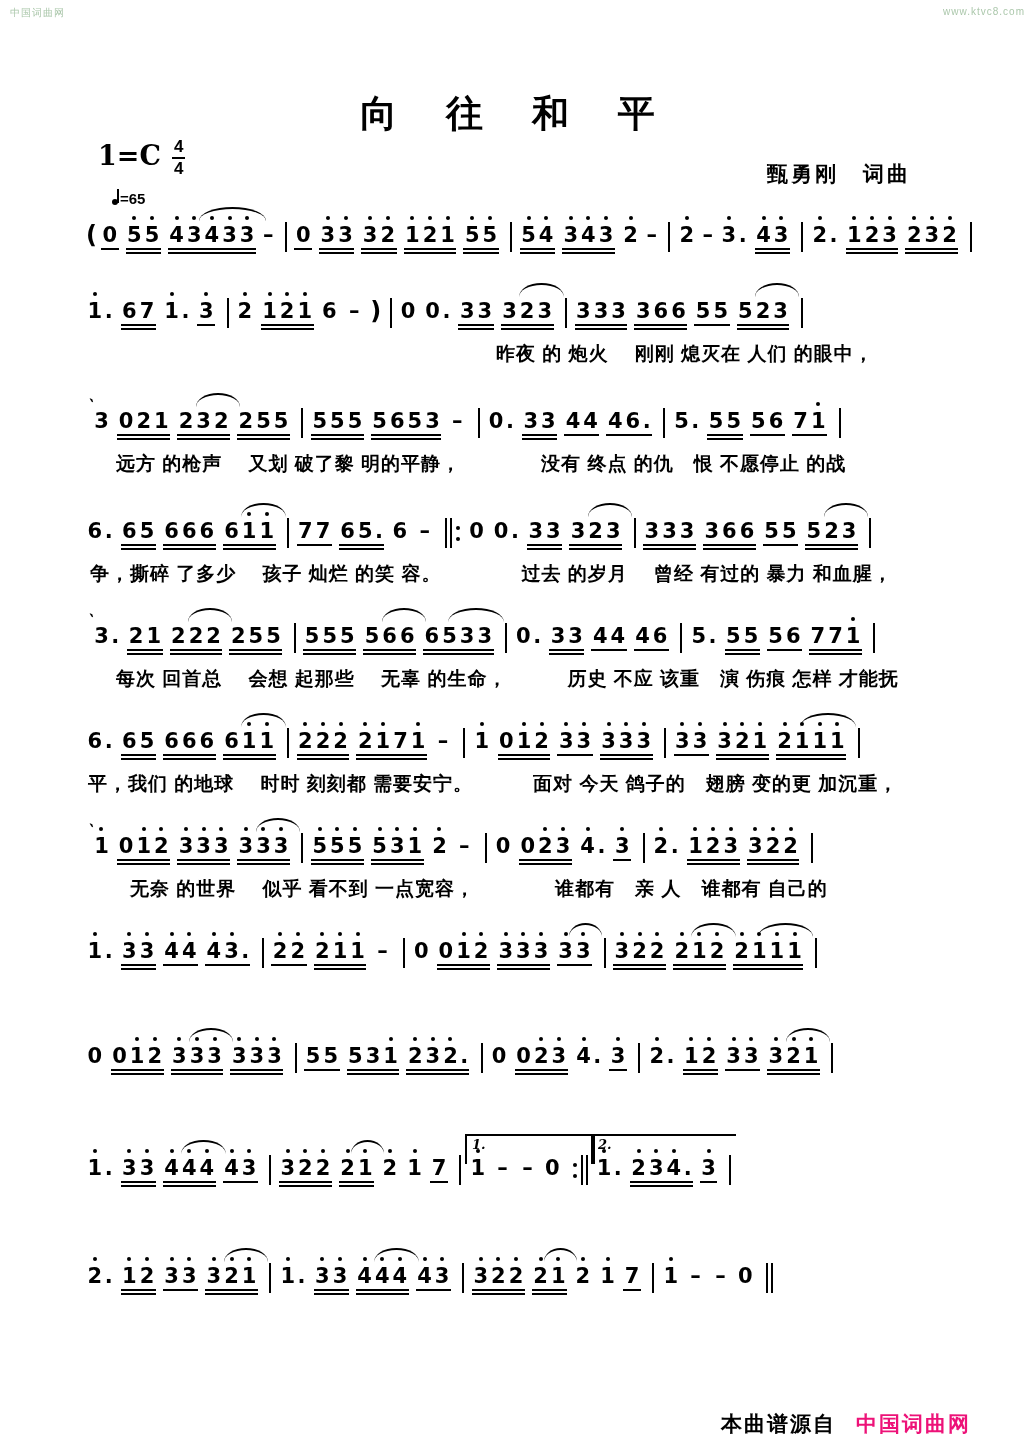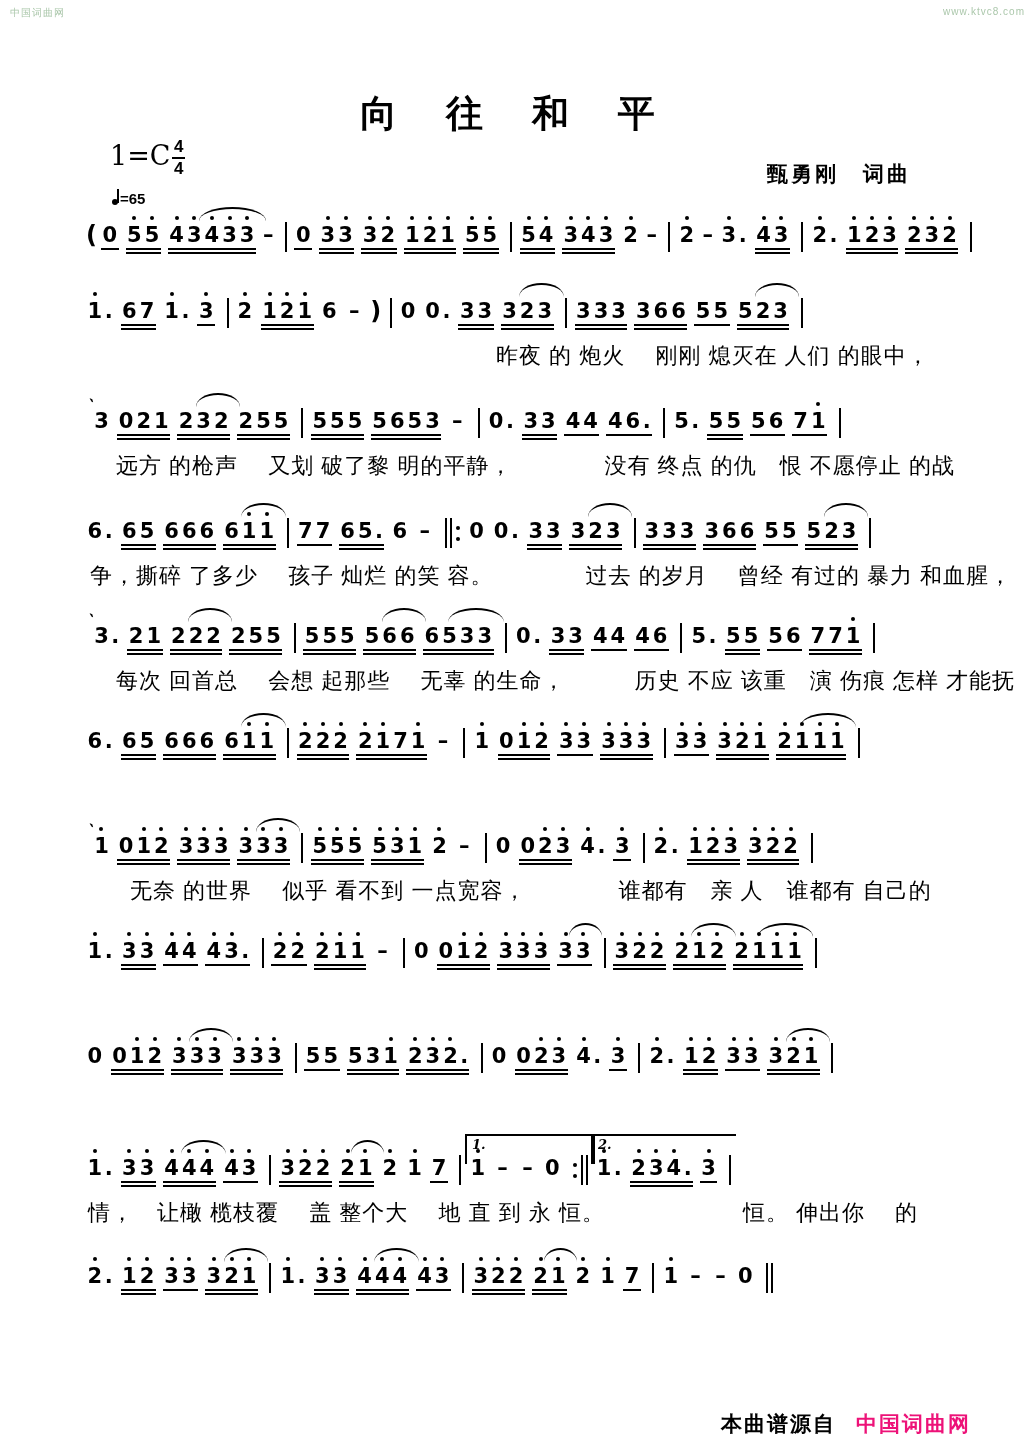--- a/index.html
+++ b/index.html
@@ -4,21 +4,21 @@
 <style>
   html,body{margin:0;padding:0;background:#fff;}
   #page{position:relative;width:1024px;height:1449px;background:#ffffff;overflow:hidden;
         font-family:"Liberation Sans",sans-serif;color:#000;padding-left:9px;}
   .wm{position:absolute;top:6px;font-size:10px;color:#abc7ab;letter-spacing:1px;}
   #wm-left{left:10px;}
   #wm-right{right:8px;}
   #title{position:absolute;top:89px;left:0;width:100%;text-align:center;
          font-family:"DejaVu Serif","Liberation Serif",serif;
          font-size:37px;font-weight:bold;letter-spacing:18px;}
-  #keysig{position:absolute;left:110px;top:140px;font-size:27px;font-weight:normal;
+  #keysig{position:absolute;left:98px;top:140px;font-size:27px;font-weight:bold;
           font-family:"DejaVu Serif","Liberation Serif",serif;}
   #timesig{position:absolute;left:172px;top:138px;display:inline-flex;flex-direction:column;
            align-items:center;font-size:17px;font-weight:bold;line-height:1.05;}
   #timesig .num{border-bottom:2px solid #000;padding:0 2px 1px;}
   #timesig .den{padding-top:1px;}
   #tempo{position:absolute;left:112px;top:190px;font-size:15px;font-weight:bold;}
   .qn{display:inline-block;width:6px;height:6px;background:#000;border-radius:50%;
       position:relative;margin-right:2px;vertical-align:-1px;}
   .qn::after{content:"";position:absolute;right:-1px;bottom:2px;width:2px;height:14px;background:#000;}
   #credit{position:absolute;right:122px;top:160px;font-size:21px;font-weight:bold;letter-spacing:3px;margin-left:25px;}
@@ -41,21 +41,21 @@
   .barcell{display:inline-flex;align-items:center;height:30px;margin:0 6px 0 3px;}
   .bl{display:inline-block;width:2px;height:30px;background:#000;margin:0 1.5px;}
   .rdots{display:inline-flex;flex-direction:column;justify-content:center;gap:7px;height:30px;margin:0 2px;}
   .rdots i{display:block;width:4px;height:4px;border-radius:50%;background:#000;}
   .slur{position:absolute;top:-15px;left:35%;right:-10px;height:12px;
         border-top:2px solid #000;border-radius:50% 50% 0 0 / 100% 100% 0 0;}
   .volta{position:absolute;top:-9px;height:28px;border-top:2px solid #000;border-left:2px solid #000;}
   .volta.v1{border-right:2px solid #000;}
   .vlabel{position:absolute;left:5px;top:1px;font-size:13px;font-style:italic;
           font-family:"DejaVu Serif","Liberation Serif",serif;font-weight:bold;}
-  .lyric{margin-top:9px;font-size:22px;font-weight:normal;white-space:pre;letter-spacing:1px;}
+  .lyric{margin-top:9px;font-size:19px;font-weight:bold;white-space:pre;letter-spacing:1px;}
   
   #footer{position:absolute;top:1410px;right:62px;font-size:21px;font-weight:bold;letter-spacing:2px;}
   #footer .site{margin-left:20px;}
 </style>
 </head>
 <body>
 
 <div id="page">
   <div class="wm" id="wm-left">中国词曲网</div>
   <div class="wm" id="wm-right">www.ktvc8.com</div>
@@ -169,21 +169,21 @@
             <span class="bl"></span>
           </span>
           <span class="cell"><span class="grp u0"><span class="nt">5</span><span class="aug">.</span></span></span>
           <span class="cell"><span class="grp u2"><span class="nt">5</span><span class="nt">5</span></span></span>
           <span class="cell"><span class="grp u1"><span class="nt">5</span><span class="nt">6</span></span></span>
           <span class="cell"><span class="grp u1"><span class="nt">7</span><span class="nt hi">1</span></span></span>
           <span class="barcell">
             <span class="bl"></span>
           </span>
         </div>
-        <div class="lyric" style="margin-left: 30px; text-align: center;">远方 的枪声　 又划 破了黎 明的平静，　　　　没有 终点 的仇　恨 不愿停止 的战</div>
+        <div class="lyric" style="margin-left: 30px;">远方 的枪声　 又划 破了黎 明的平静，　　　　没有 终点 的仇　恨 不愿停止 的战</div>
       </div>
       <div class="sys" style="top: 506px;">
         <div class="mrow">
           <span class="cell"><span class="grp u0"><span class="nt">6</span><span class="aug">.</span></span></span>
           <span class="cell"><span class="grp u2"><span class="nt">6</span><span class="nt">5</span></span></span>
           <span class="cell"><span class="grp u2"><span class="nt">6</span><span class="nt">6</span><span class="nt">6</span></span></span>
           <span class="cell"><span class="grp u2"><span class="nt">6</span><span class="nt hi">1</span><span class="nt hi">1</span></span><i class="slur"></i></span>
           <span class="barcell">
             <span class="bl"></span>
           </span>
@@ -271,20 +271,21 @@
           <span class="barcell">
             <span class="bl"></span>
           </span>
           <span class="cell"><span class="grp u1"><span class="nt hi">3</span><span class="nt hi">3</span></span></span>
           <span class="cell"><span class="grp u2"><span class="nt hi">3</span><span class="nt hi">2</span><span class="nt hi">1</span></span></span>
           <span class="cell"><span class="grp u2"><span class="nt hi">2</span><span class="nt hi">1</span><span class="nt hi">1</span><span class="nt hi">1</span></span><i class="slur"></i></span>
           <span class="barcell">
             <span class="bl"></span>
           </span>
         </div>
+        <div class="lyric" style="margin-left: 2px;">平，我们 的地球　 时时 刻刻都 需要安宁。　　　面对 今天 鸽子的　翅膀 变的更 加沉重，</div>
       </div>
       <div class="sys" style="top: 821px;">
         <div class="mrow">
           <span class="breath">ˋ</span>
           <span class="cell"><span class="grp u0"><span class="nt hi">1</span></span></span>
           <span class="cell"><span class="grp u2"><span class="nt">0</span><span class="nt hi">1</span><span class="nt hi">2</span></span></span>
           <span class="cell"><span class="grp u2"><span class="nt hi">3</span><span class="nt hi">3</span><span class="nt hi">3</span></span></span>
           <span class="cell"><span class="grp u2"><span class="nt hi">3</span><span class="nt hi">3</span><span class="nt hi">3</span></span><i class="slur"></i></span>
           <span class="barcell">
             <span class="bl"></span>
@@ -402,21 +403,20 @@
             <span class="bl"></span>
             <span class="bl"></span>
           </span>
           <span class="cell"><span class="grp u0"><span class="nt hi">1</span><span class="aug">.</span></span></span>
           <span class="cell"><span class="grp u2"><span class="nt hi">2</span><span class="nt hi">3</span><span class="nt hi">4</span><span class="aug">.</span></span></span>
           <span class="cell"><span class="grp u1"><span class="nt hi">3</span></span></span>
           <span class="barcell">
             <span class="bl"></span>
           </span>
         </div>
-        <div class="lyric" style="margin-left: 2px;">情，　让橄 榄枝覆　 盖 整个大　 地 直 到 永 恒。　　　　　　恒。 伸出你　 的</div>
         <div class="volta v1" style="left: 379px; width: 126px;">
           <span class="vlabel">1.</span>
         </div>
         <div class="volta v2" style="left: 505px; width: 143px;">
           <span class="vlabel">2.</span>
         </div>
       </div>
       <div class="sys" style="top: 1251px;">
         <div class="mrow">
           <span class="cell"><span class="grp u0"><span class="nt hi">2</span><span class="aug">.</span></span></span>

